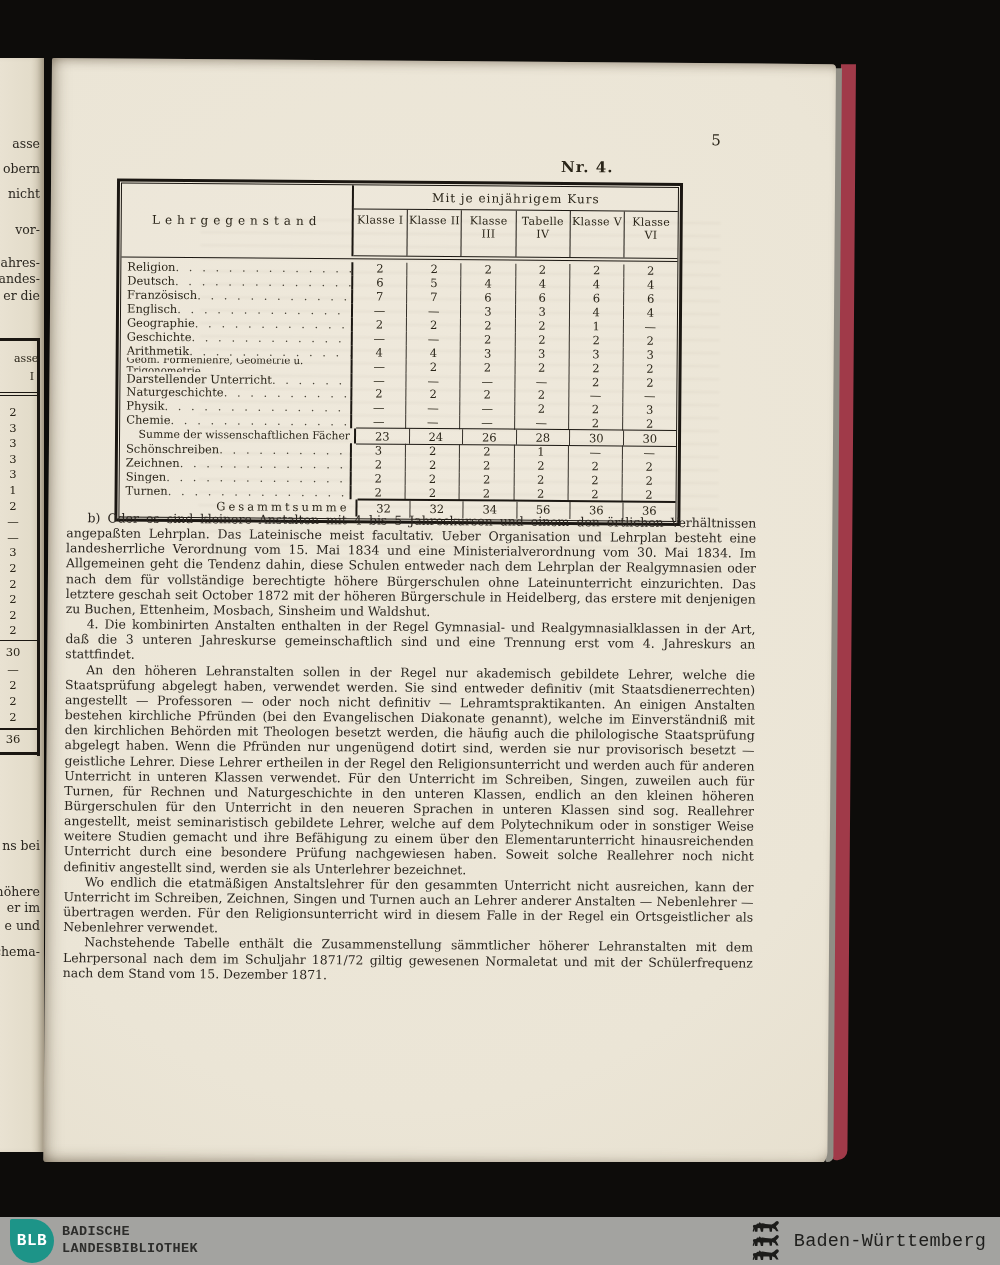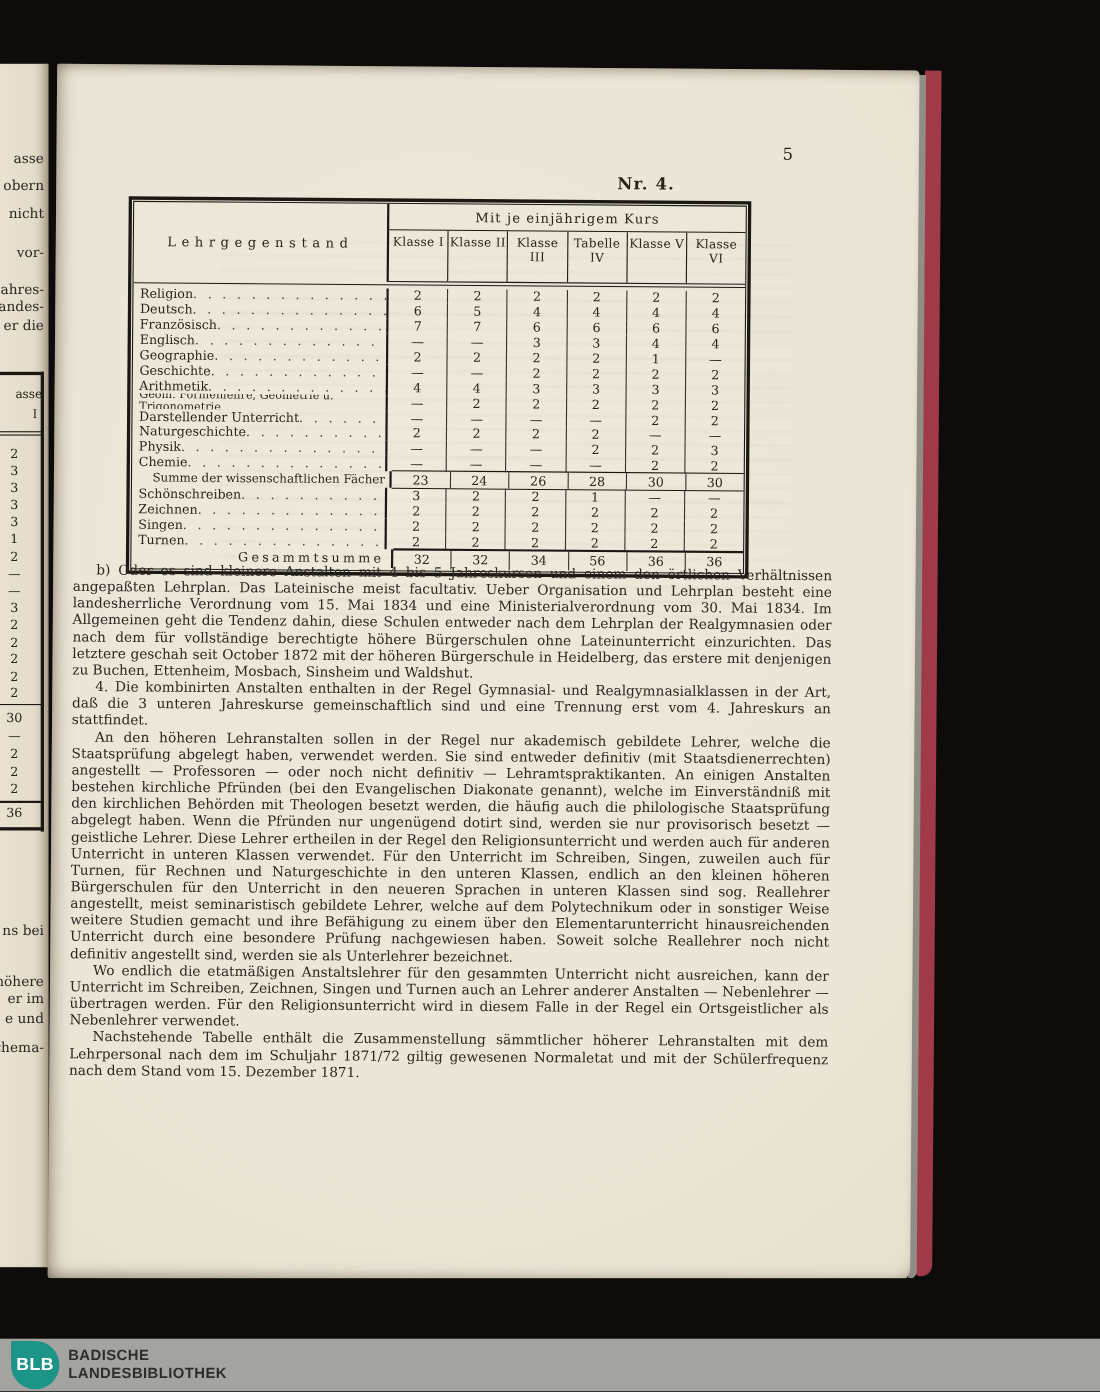--- a/index.html
+++ b/index.html
@@ -75,21 +75,21 @@
     text-align:justify;color:#2b2620;}
   .bodytext p{margin:0;text-indent:1.7em;}
 
   
   .ghost{position:absolute;left:150px;top:150px;width:520px;height:360px;opacity:.05;pointer-events:none;
     background:repeating-linear-gradient(0deg, transparent 0 11px, #6b5f49 11px 13px);filter:blur(1px);}
 
   
   .band-bottom{position:absolute;left:0;top:1162px;width:1000px;height:55px;background:var(--bg);}
   .footer{position:absolute;left:0;top:1217px;width:1000px;height:48px;background:var(--footer-gray);
-    font-family:Liberation Sans, sans-serif;}
+    font-family:Liberation Mono, monospace;}
   .blb-logo{position:absolute;left:10px;top:2px;width:44px;height:44px;background:var(--logo-teal);
     border-radius:2px 55% 55% 55%;display:flex;align-items:center;justify-content:center;}
   .blb-logo span{color:#fff;font-weight:bold;font-size:16px;letter-spacing:.5px;}
   .lib-name{position:absolute;left:62px;top:6px;color:var(--footer-ink);font-weight:bold;font-size:13.5px;
     line-height:17px;letter-spacing:.4px;}
   .bw{position:absolute;right:14px;top:0;height:48px;display:flex;align-items:center;}
   .bw-lions{width:30px;height:44px;margin-right:14px;}
   .bw-name{color:#1d1d1b;font-size:18.5px;font-weight:500;letter-spacing:.2px;}
 </style>
 </head>
@@ -437,13 +437,29 @@
 <div class="band-bottom"></div>
 
 <div class="footer">
   <div class="blb-logo">
     <span>BLB</span>
   </div>
   <div class="lib-name">
     <div>BADISCHE</div>
     <div>LANDESBIBLIOTHEK</div>
   </div>
+  <div class="bw">
+    <svg class="bw-lions" viewBox="0 0 34 48" xmlns="http://www.w3.org/2000/svg">
+      <g fill="#1c1c1a">
+        <g transform="translate(0,1)">
+          <path d="M3 12 L4 8 Q2.6 6.4 4 5 L7 4.6 Q8 2.6 10 3.2 L11 1.6 L12.4 3.2 Q15 2.6 17.6 3.6 L24.6 4.2 Q27.6 3.2 29 1.2 Q30.6 -0.4 32 0.8 Q33.4 2.2 31.8 4 L29.4 6.4 L31 9.4 L32.4 12 L29.8 12 L28.2 9.6 L25.2 8.2 L24.8 12.4 L22.4 12.4 L21.8 8.6 L15.2 8.6 L14.8 12.6 L12.4 12.6 L11.4 8.6 L8.8 8.4 L8.4 12.6 L5.8 12.6 L5.4 9.4 L4.6 12.6 Z"></path>
+        </g>
+        <g transform="translate(0,17)">
+          <path d="M3 12 L4 8 Q2.6 6.4 4 5 L7 4.6 Q8 2.6 10 3.2 L11 1.6 L12.4 3.2 Q15 2.6 17.6 3.6 L24.6 4.2 Q27.6 3.2 29 1.2 Q30.6 -0.4 32 0.8 Q33.4 2.2 31.8 4 L29.4 6.4 L31 9.4 L32.4 12 L29.8 12 L28.2 9.6 L25.2 8.2 L24.8 12.4 L22.4 12.4 L21.8 8.6 L15.2 8.6 L14.8 12.6 L12.4 12.6 L11.4 8.6 L8.8 8.4 L8.4 12.6 L5.8 12.6 L5.4 9.4 L4.6 12.6 Z"></path>
+        </g>
+        <g transform="translate(0,33)">
+          <path d="M3 12 L4 8 Q2.6 6.4 4 5 L7 4.6 Q8 2.6 10 3.2 L11 1.6 L12.4 3.2 Q15 2.6 17.6 3.6 L24.6 4.2 Q27.6 3.2 29 1.2 Q30.6 -0.4 32 0.8 Q33.4 2.2 31.8 4 L29.4 6.4 L31 9.4 L32.4 12 L29.8 12 L28.2 9.6 L25.2 8.2 L24.8 12.4 L22.4 12.4 L21.8 8.6 L15.2 8.6 L14.8 12.6 L12.4 12.6 L11.4 8.6 L8.8 8.4 L8.4 12.6 L5.8 12.6 L5.4 9.4 L4.6 12.6 Z"></path>
+        </g>
+      </g>
+    </svg>
+    <span class="bw-name">Baden-Württemberg</span>
+  </div>
 </div>
 
 </body></html>

